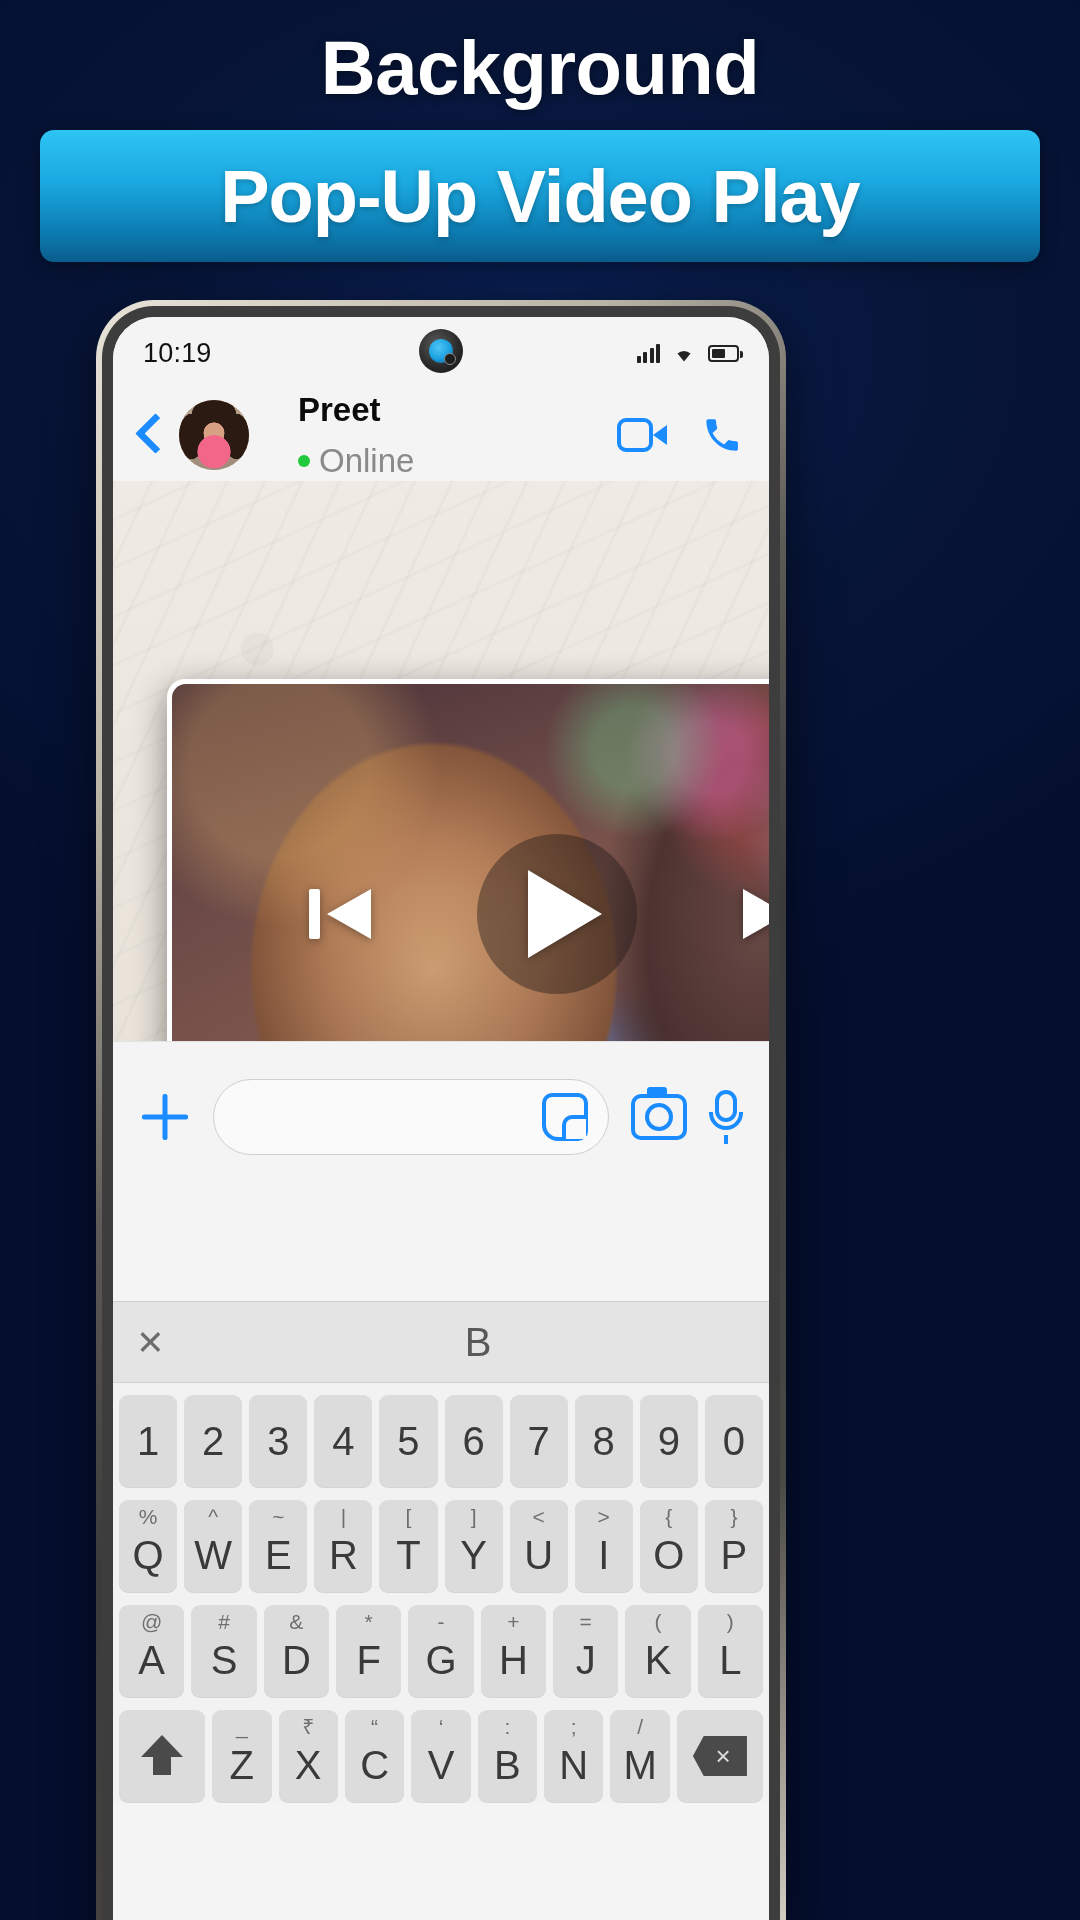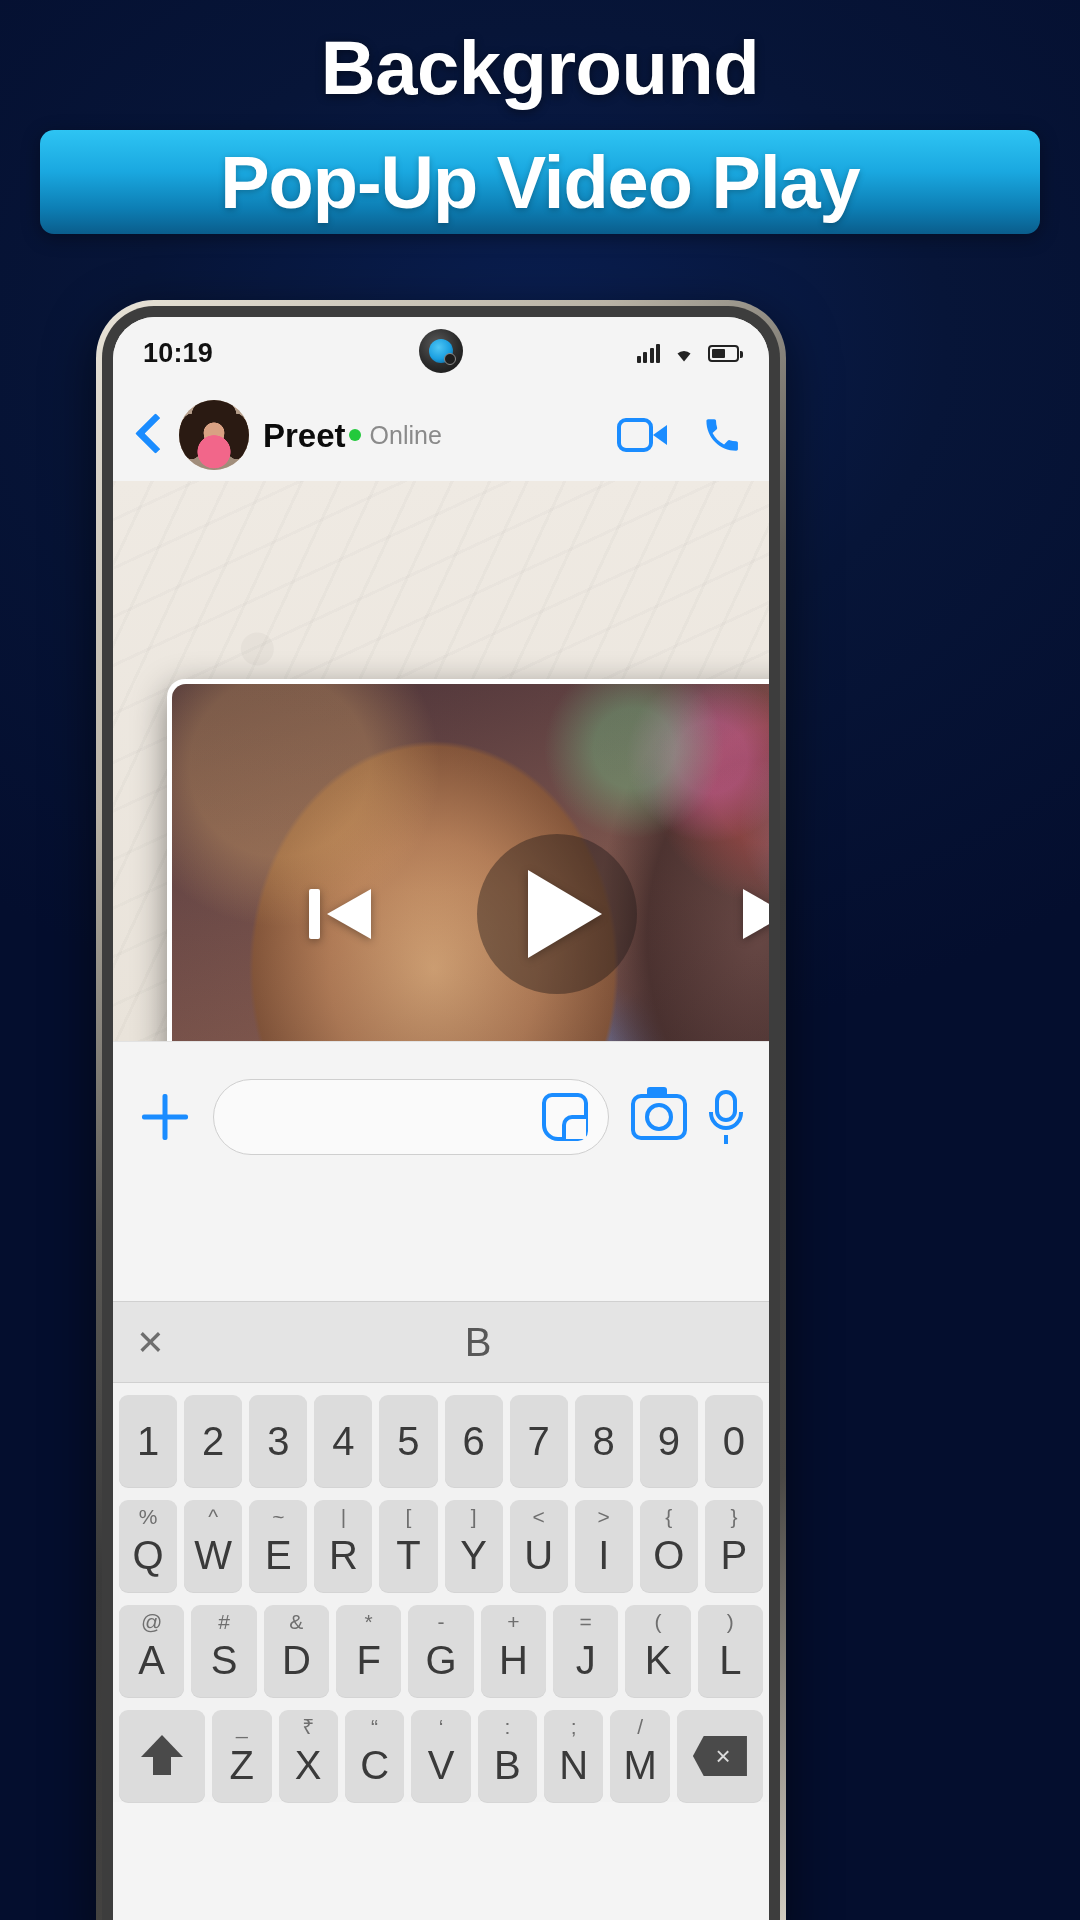--- a/index.html
+++ b/index.html
@@ -25,21 +25,21 @@
     text-align:center;
     color:#ffffff;
     font-size:76px;
     font-weight:bold;
     letter-spacing:-0.5px;
     line-height:1.05;
     text-shadow:0 2px 10px rgba(0,0,0,.45);
   }
   .headline-band{
     position:absolute; top:130px; left:40px;
-    width:1000px; height:104px;
+    width:1000px; height:132px;
     border-radius:14px;
     background:linear-gradient(180deg,#2ec4f3 0%,#1aa8e0 40%,#0d7fb5 75%, #0a5d8c 100%);
     box-shadow:0 4px 18px rgba(0,0,0,.35);
     display:flex; align-items:center; justify-content:center;
   }
   .headline-band span{
     color:#ffffff;
     font-size:74px;
     font-weight:bold;
     letter-spacing:-1px;
@@ -73,21 +73,21 @@
 
   
   .statusbar{
     position:relative;
     height:72px;
     display:flex; align-items:center;
     padding:0 30px;
     background:#f4f4f4;
   }
   .status-time{
-    font-size:27px; font-weight:bold; color:#111;
+    font-size:27px; font-weight:normal; color:#111;
     letter-spacing:.2px;
   }
   .punch-hole{
     position:absolute; left:50%; top:34px;
     transform:translate(-50%,-50%);
     width:44px; height:44px; border-radius:50%;
     background:radial-gradient(circle at 40% 35%,#5a5a5a 0%,#2b2b2b 55%,#101010 100%);
     display:flex; align-items:center; justify-content:center;
   }
   .punch-hole .lens{
@@ -148,25 +148,25 @@
   .avatar .face{
     position:absolute; inset:0;
     background:
       radial-gradient(circle at 50% 74%, #f2668a 0%, #f2668a 26%, transparent 27%),
       radial-gradient(circle at 50% 47%, #d9a183 0%, #d9a183 20%, transparent 21%),
       radial-gradient(ellipse 46% 40% at 50% 24%, #2a1a12 0%, #2a1a12 70%, transparent 71%),
       radial-gradient(ellipse 26% 46% at 18% 52%, #2a1a12 0%, #2a1a12 70%, transparent 71%),
       radial-gradient(ellipse 26% 46% at 82% 52%, #2a1a12 0%, #2a1a12 70%, transparent 71%),
       linear-gradient(180deg,#b9a18d 0%,#9e8b79 100%);
   }
-  .hdr-text{ display:flex; gap:3px; min-width:0; }
+  .hdr-text{ display:flex; flex-direction:column; gap:18px; min-width:0;margin-left:35px; }
   .hdr-name{ font-size:33px; font-weight:bold; color:#0b0b0b; line-height:1; }
   .hdr-status{ display:flex; align-items:center; gap:9px; }
   .dot-online{ width:12px; height:12px; border-radius:50%; background:#22c93c; flex:none; }
-  .hdr-status-text{ font-size:25px; color:#8a8a8a; line-height:1; }
+  .hdr-status-text{ font-size:33px; color:#8a8a8a; line-height:1; }
   .hdr-actions{ margin-left:auto; display:flex; align-items:center; gap:34px; }
   .ico-video{
     width:50px; height:34px; position:relative;
   }
   .ico-video .body{
     position:absolute; left:0; top:0;
     width:36px; height:34px; border:4px solid #1a8cff; border-radius:9px;
   }
   .ico-video .lensarrow{
     position:absolute; right:0; top:7px;

